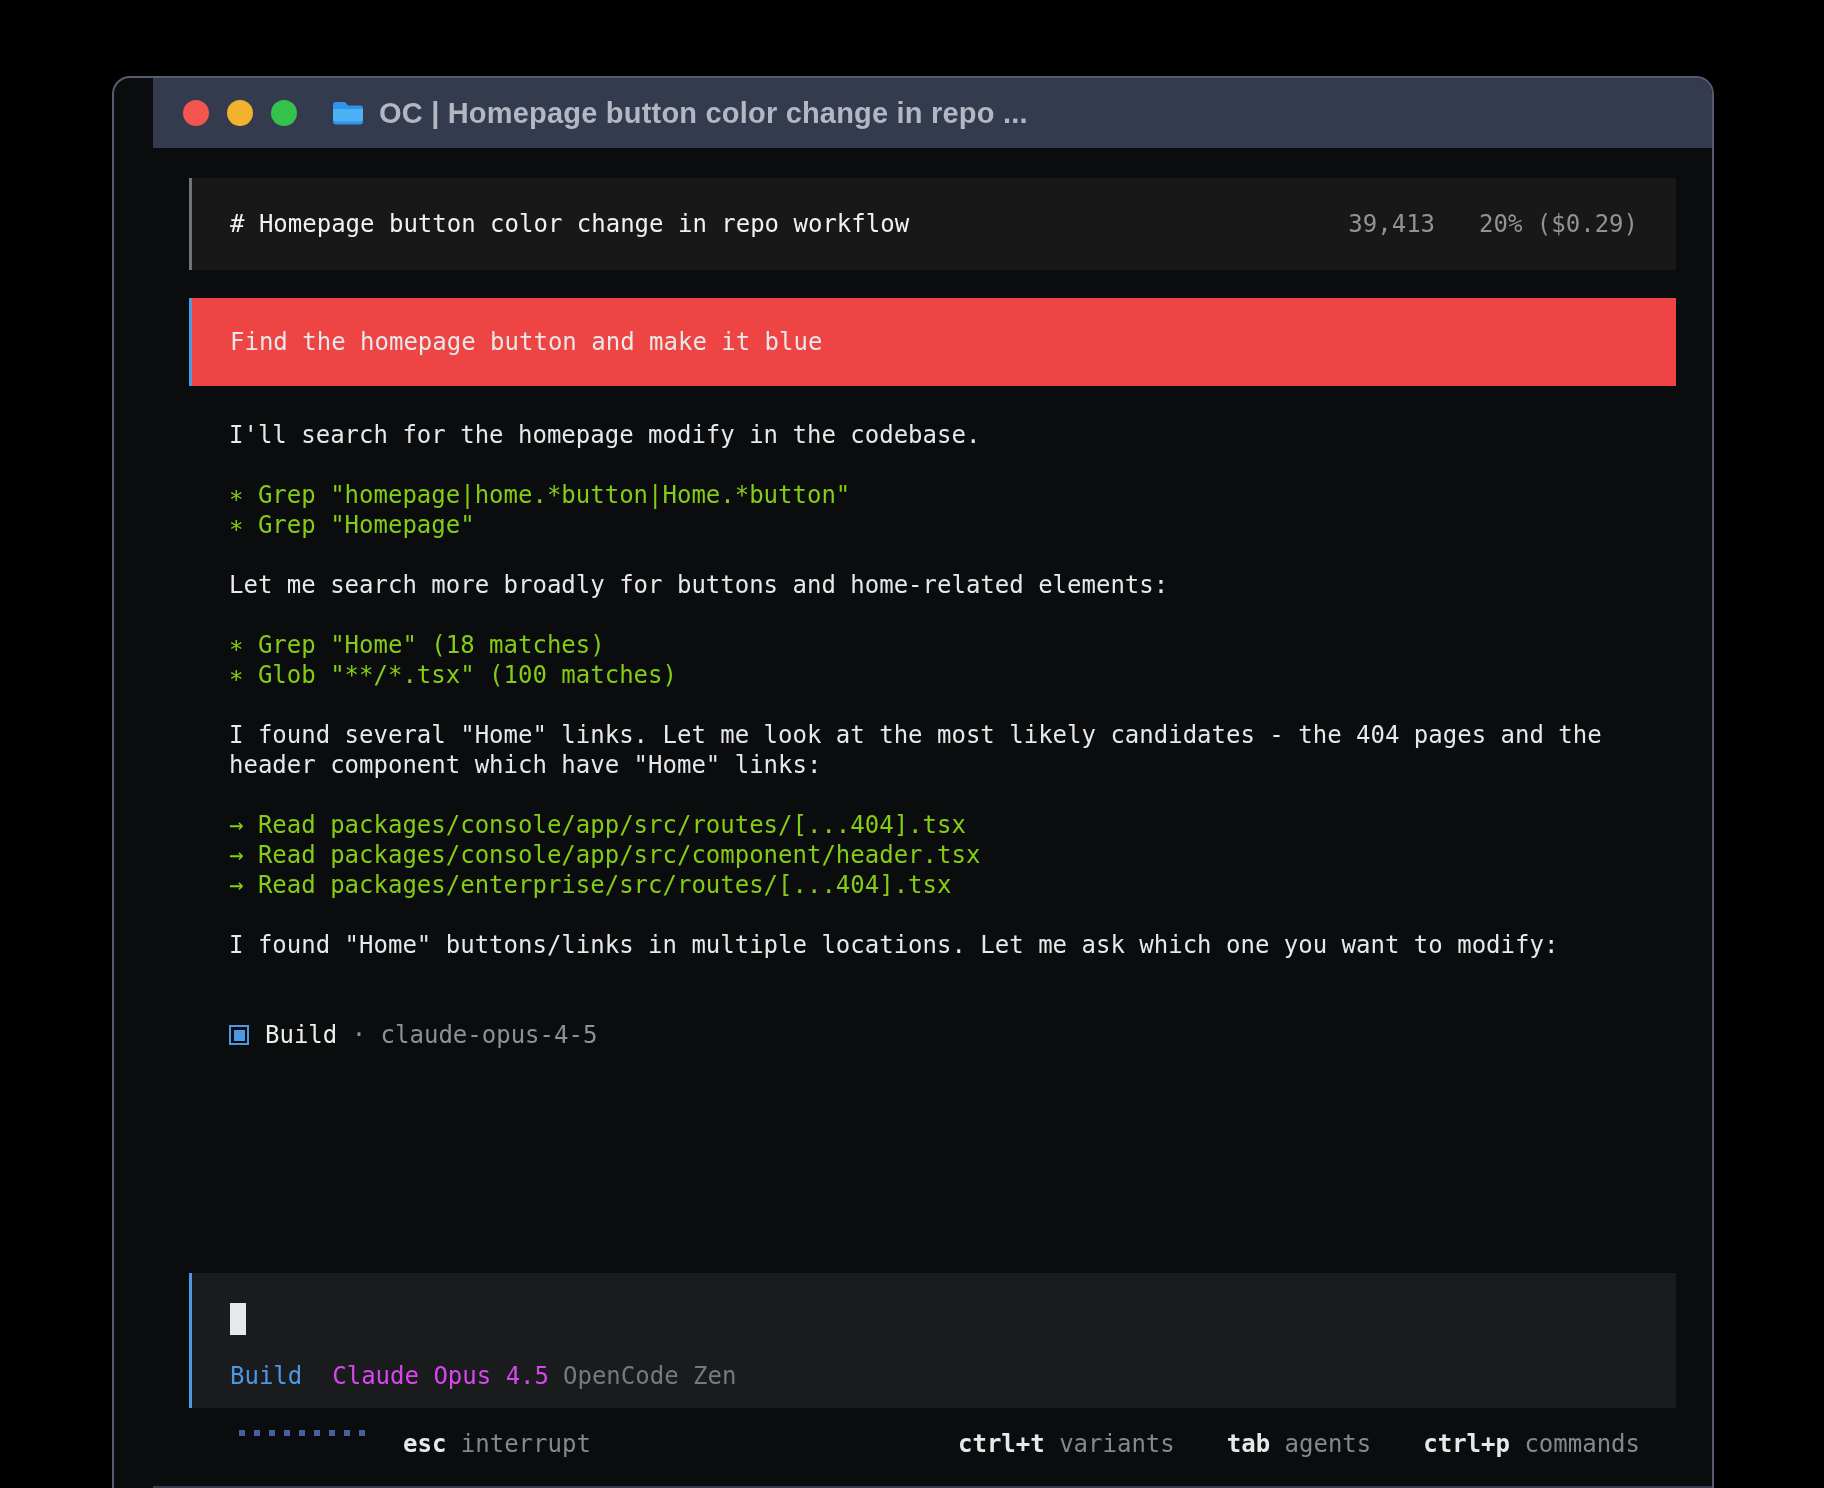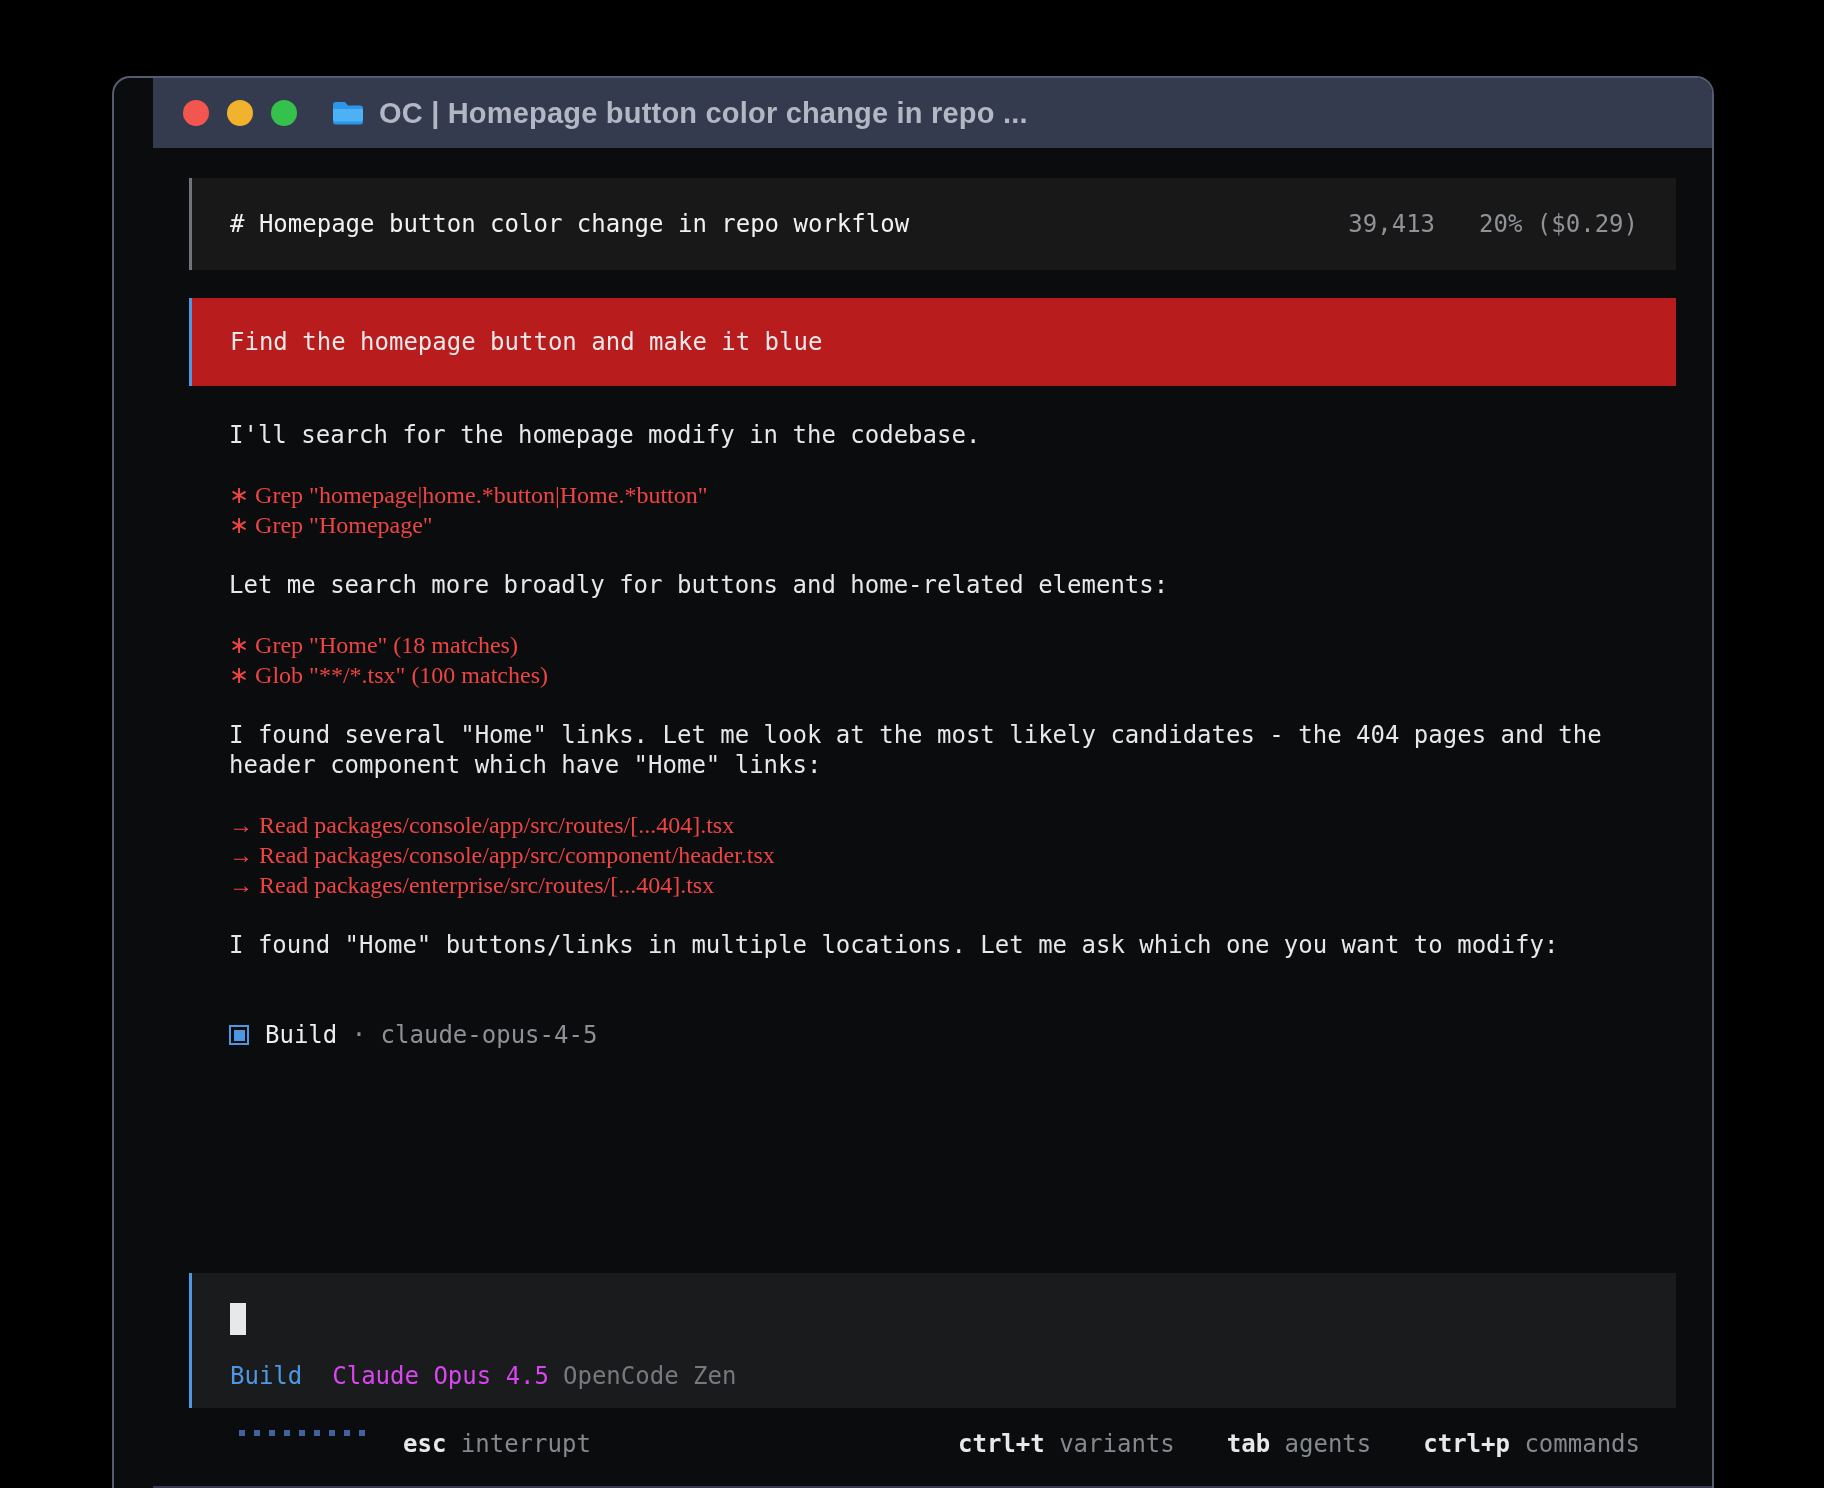--- a/index.html
+++ b/index.html
@@ -36,29 +36,29 @@
   }
   .hdr-box {
     flex:none; height:92px; background:#181818; border-left:3px solid #70737a;
     display:flex; align-items:center; justify-content:space-between;
     padding:0 38px; margin-bottom:28px;
   }
   .hdr-title { color:#f1f1f1; font-weight:normal; white-space:pre; }
   .hdr-stats { color:#8f9297; white-space:pre; display:flex; gap:44px; }
 
   .user-box {
-    flex:none; height:88px; background:#b91c1c; border-left:3px solid #4e97e3;
+    flex:none; height:88px; background:#ef4444; border-left:3px solid #4e97e3;
     display:flex; align-items:center; padding:0 38px; margin-bottom:34px;
     color:#e7e8e9; white-space:pre;
   }
 
   .transcript { flex:none; padding-left:40px; }
   .line { height:30px; line-height:30px; white-space:pre; }
   .line.text { color:#e7e8e9; }
-  .line.tool { color:#ef4444;font-family:Liberation Serif, serif; }
+  .line.tool { color:#84cc16; }
   .line.agent { display:flex; align-items:center; color:#e7e8e9; }
   .agent-icon {
     display:inline-block; width:11px; height:11px; border:2.5px solid #4e97e3;
     padding:2.5px; margin-right:16px; background-clip:content-box;
     background-color:#4e97e3; box-sizing:content-box;
   }
   .agent-name { color:#eceded; font-weight:500; }
   .agent-meta { color:#8d9095; }
 
   .spacer { flex:1; }

